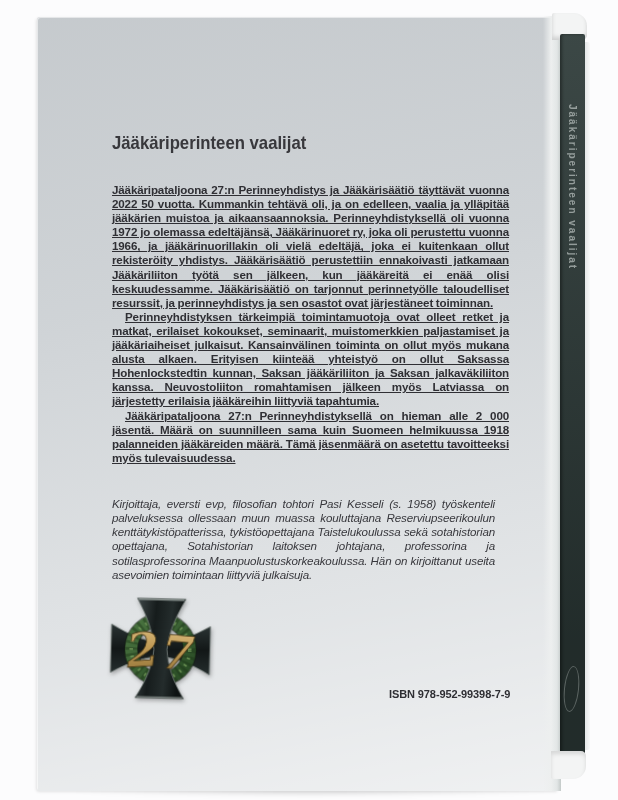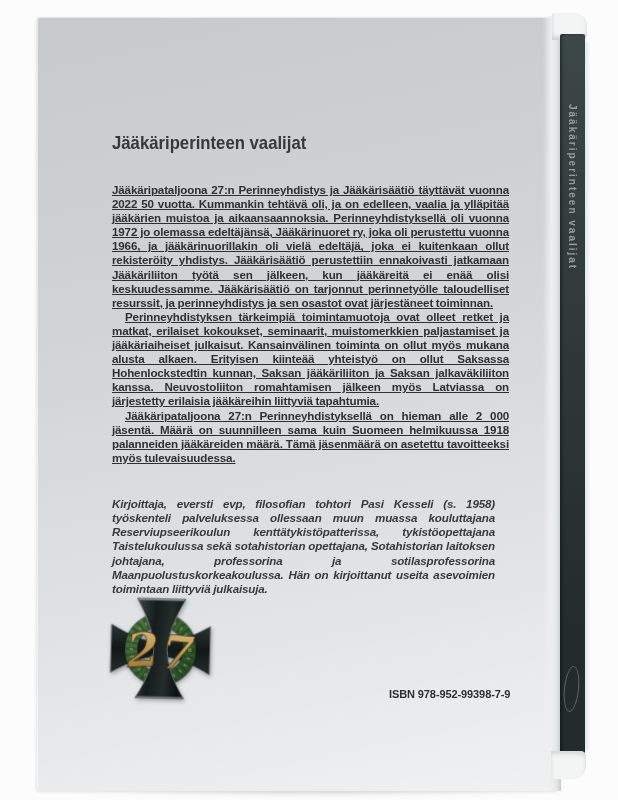--- a/index.html
+++ b/index.html
@@ -41,21 +41,21 @@
     background:linear-gradient(to right,#e4e7e7,#f8f9f9);border-radius:0 3px 3px 0;}
 
   
   .content{position:absolute;left:75px;top:114px;width:397px;color:var(--text,#2f2f34);}
   .title{margin:0 0 29px 0;font-size:19px;line-height:23px;font-weight:bold;
     color:#38383c;transform:scaleX(0.88);transform-origin:0 50%;white-space:nowrap;}
   .body{margin:0;font-size:11.6px;line-height:14.1px;font-weight:bold;
     text-align:justify;letter-spacing:-0.15px;word-spacing:-0.3px;
     hyphens:auto;text-decoration:underline;-webkit-hyphens:auto;}
   .body.indent{text-indent:13px;}
-  .author{margin:32px 14px 0 0;font-size:11.6px;line-height:14.2px;font-weight:bold;
+  .author{margin:32px 14px 0 0;font-size:11.6px;line-height:14.2px;font-weight:normal;
     font-style:italic;text-align:justify;letter-spacing:-0.15px;word-spacing:-0.3px;
     color:#38383d;hyphens:auto;-webkit-hyphens:auto;}
 
   .isbn{position:absolute;left:352px;top:671px;font-size:11px;font-weight:bold;
     color:#2e2e33;letter-spacing:-0.1px;}
 
   
   .emblem{position:absolute;left:71px;top:581px;width:105px;height:101px;
     transform:rotate(1.5deg);filter:drop-shadow(1px 2px 2px rgba(0,0,0,0.30));}
   .emblem text{font-family:"DejaVu Serif",serif;font-style:italic;font-weight:bold;}

